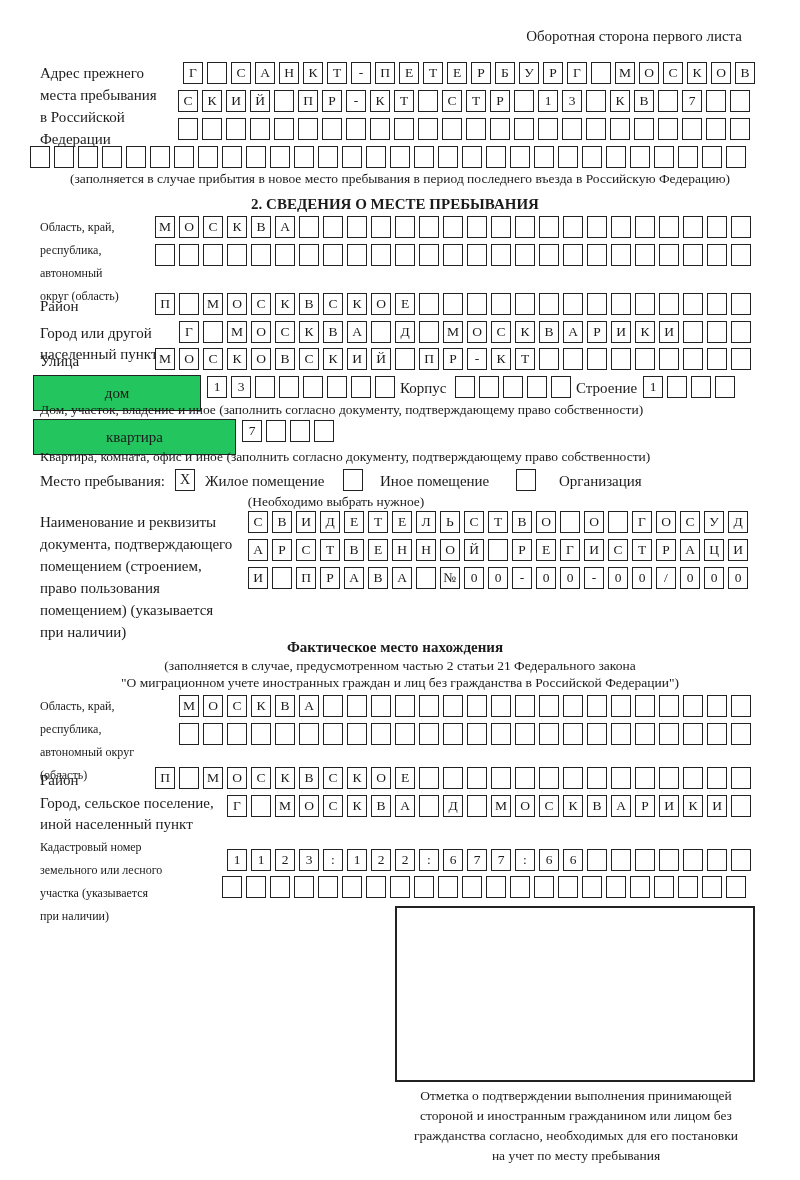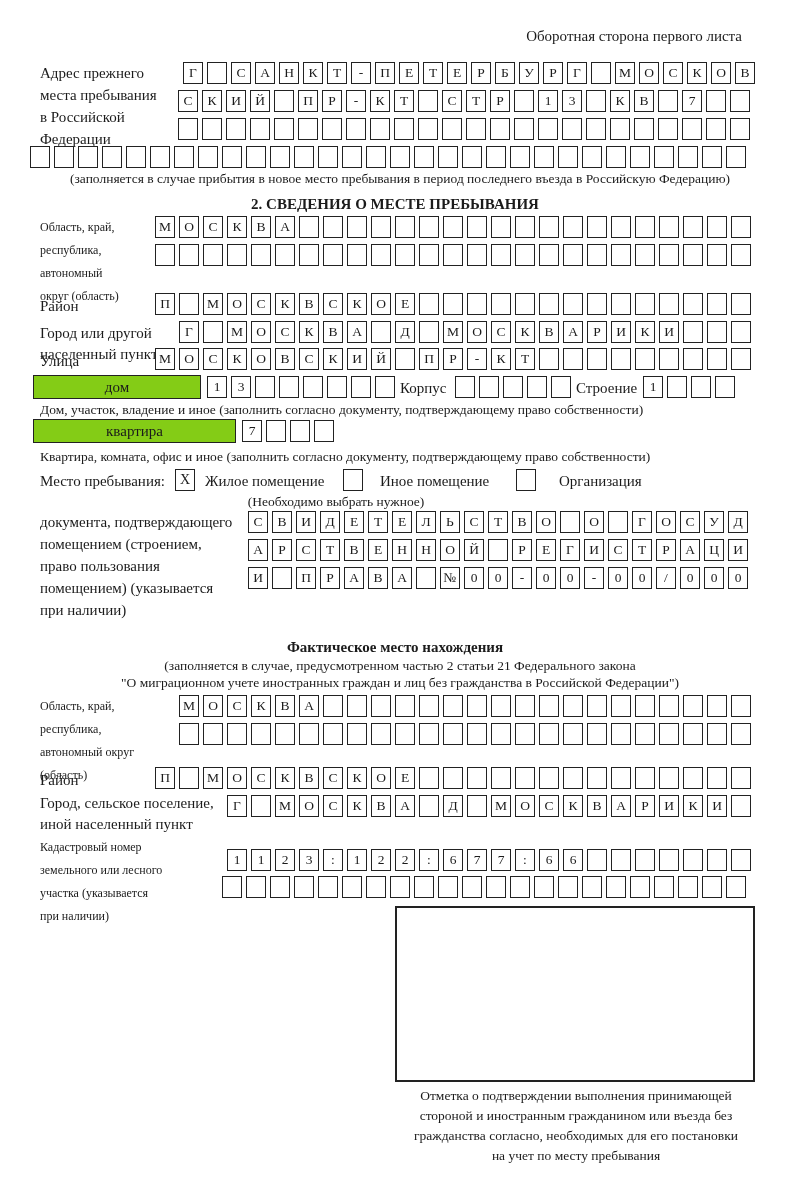--- a/index.html
+++ b/index.html
@@ -16,23 +16,23 @@
     border:1.6px solid #222;
     display:flex; align-items:center; justify-content:center;
     font-size:13.5px; font-weight:400; background:#fff;
   }
   .lbl { font-size:15px; line-height:22px; white-space:nowrap; }
   .lbl-tight { font-size:12px; line-height:23px; white-space:nowrap; }
   .cap { font-size:13.5px; white-space:nowrap; }
   .center { text-align:center; }
   .bold { font-weight:bold; }
   .namebox {
-    border:1.6px solid #222; height:24px;
+    border:1.6px solid #222; height:36px;
     display:flex; align-items:center; justify-content:center;
-    font-size:15px; background:#84cc16;
+    font-size:15px; background:#22c55e;
   }
   .chk {
     width:20px; height:22px; border:1.6px solid #222;
     display:flex; align-items:center; justify-content:center;
     font-size:14px; background:#fff;
   }
   .stampbox { border:2px solid #222; background:#fff; }
 </style>
 </head>
 <body>
@@ -349,20 +349,21 @@
 <div class="abs lbl" style="left:40px; top:470px;">Место пребывания:</div>
 <div class="abs chk" style="left:175px; top:469px;">X</div>
 <div class="abs lbl" style="left:205px; top:470px;">Жилое помещение</div>
 <div class="abs chk" style="left:343px; top:469px;"></div>
 <div class="abs lbl" style="left:380px; top:470px;">Иное помещение</div>
 <div class="abs chk" style="left:516px; top:469px;"></div>
 <div class="abs lbl" style="left:559px; top:470px;">Организация</div>
 <div class="abs cap center" style="left:136px; top:494px; width:400px;">(Необходимо выбрать нужное)</div>
 
 <div class="abs" style="left:40px; top:511px;">
+  <div class="lbl">Наименование и реквизиты</div>
   <div class="lbl">документа, подтверждающего</div>
   <div class="lbl">помещением (строением,</div>
   <div class="lbl">право пользования</div>
   <div class="lbl">помещением) (указывается</div>
   <div class="lbl">при наличии)</div>
 </div>
 <div class="abs grid" style="left:248px; top:511px;">
     <span class="cell">С</span>
     <span class="cell">В</span>
     <span class="cell">И</span>
@@ -604,16 +605,16 @@
     <span class="cell"></span>
     <span class="cell"></span>
     <span class="cell"></span>
     <span class="cell"></span>
     <span class="cell"></span>
   </div>
 
 <div class="abs stampbox" style="left:395px; top:906px; width:360px; height:176px;"></div>
 <div class="abs" style="left:370px; top:1086px; width:412px;">
   <div class="cap center" style="line-height:20px; white-space:normal;">Отметка о подтверждении выполнения принимающей</div>
-  <div class="cap center" style="line-height:20px; white-space:normal;">стороной и иностранным гражданином или въезда без</div>
+  <div class="cap center" style="line-height:20px; white-space:normal;">стороной и иностранным гражданином или лицом без</div>
   <div class="cap center" style="line-height:20px; white-space:normal;">гражданства согласно, необходимых для его постановки</div>
   <div class="cap center" style="line-height:20px; white-space:normal;">на учет по месту пребывания</div>
 </div>
 
 </body></html>

